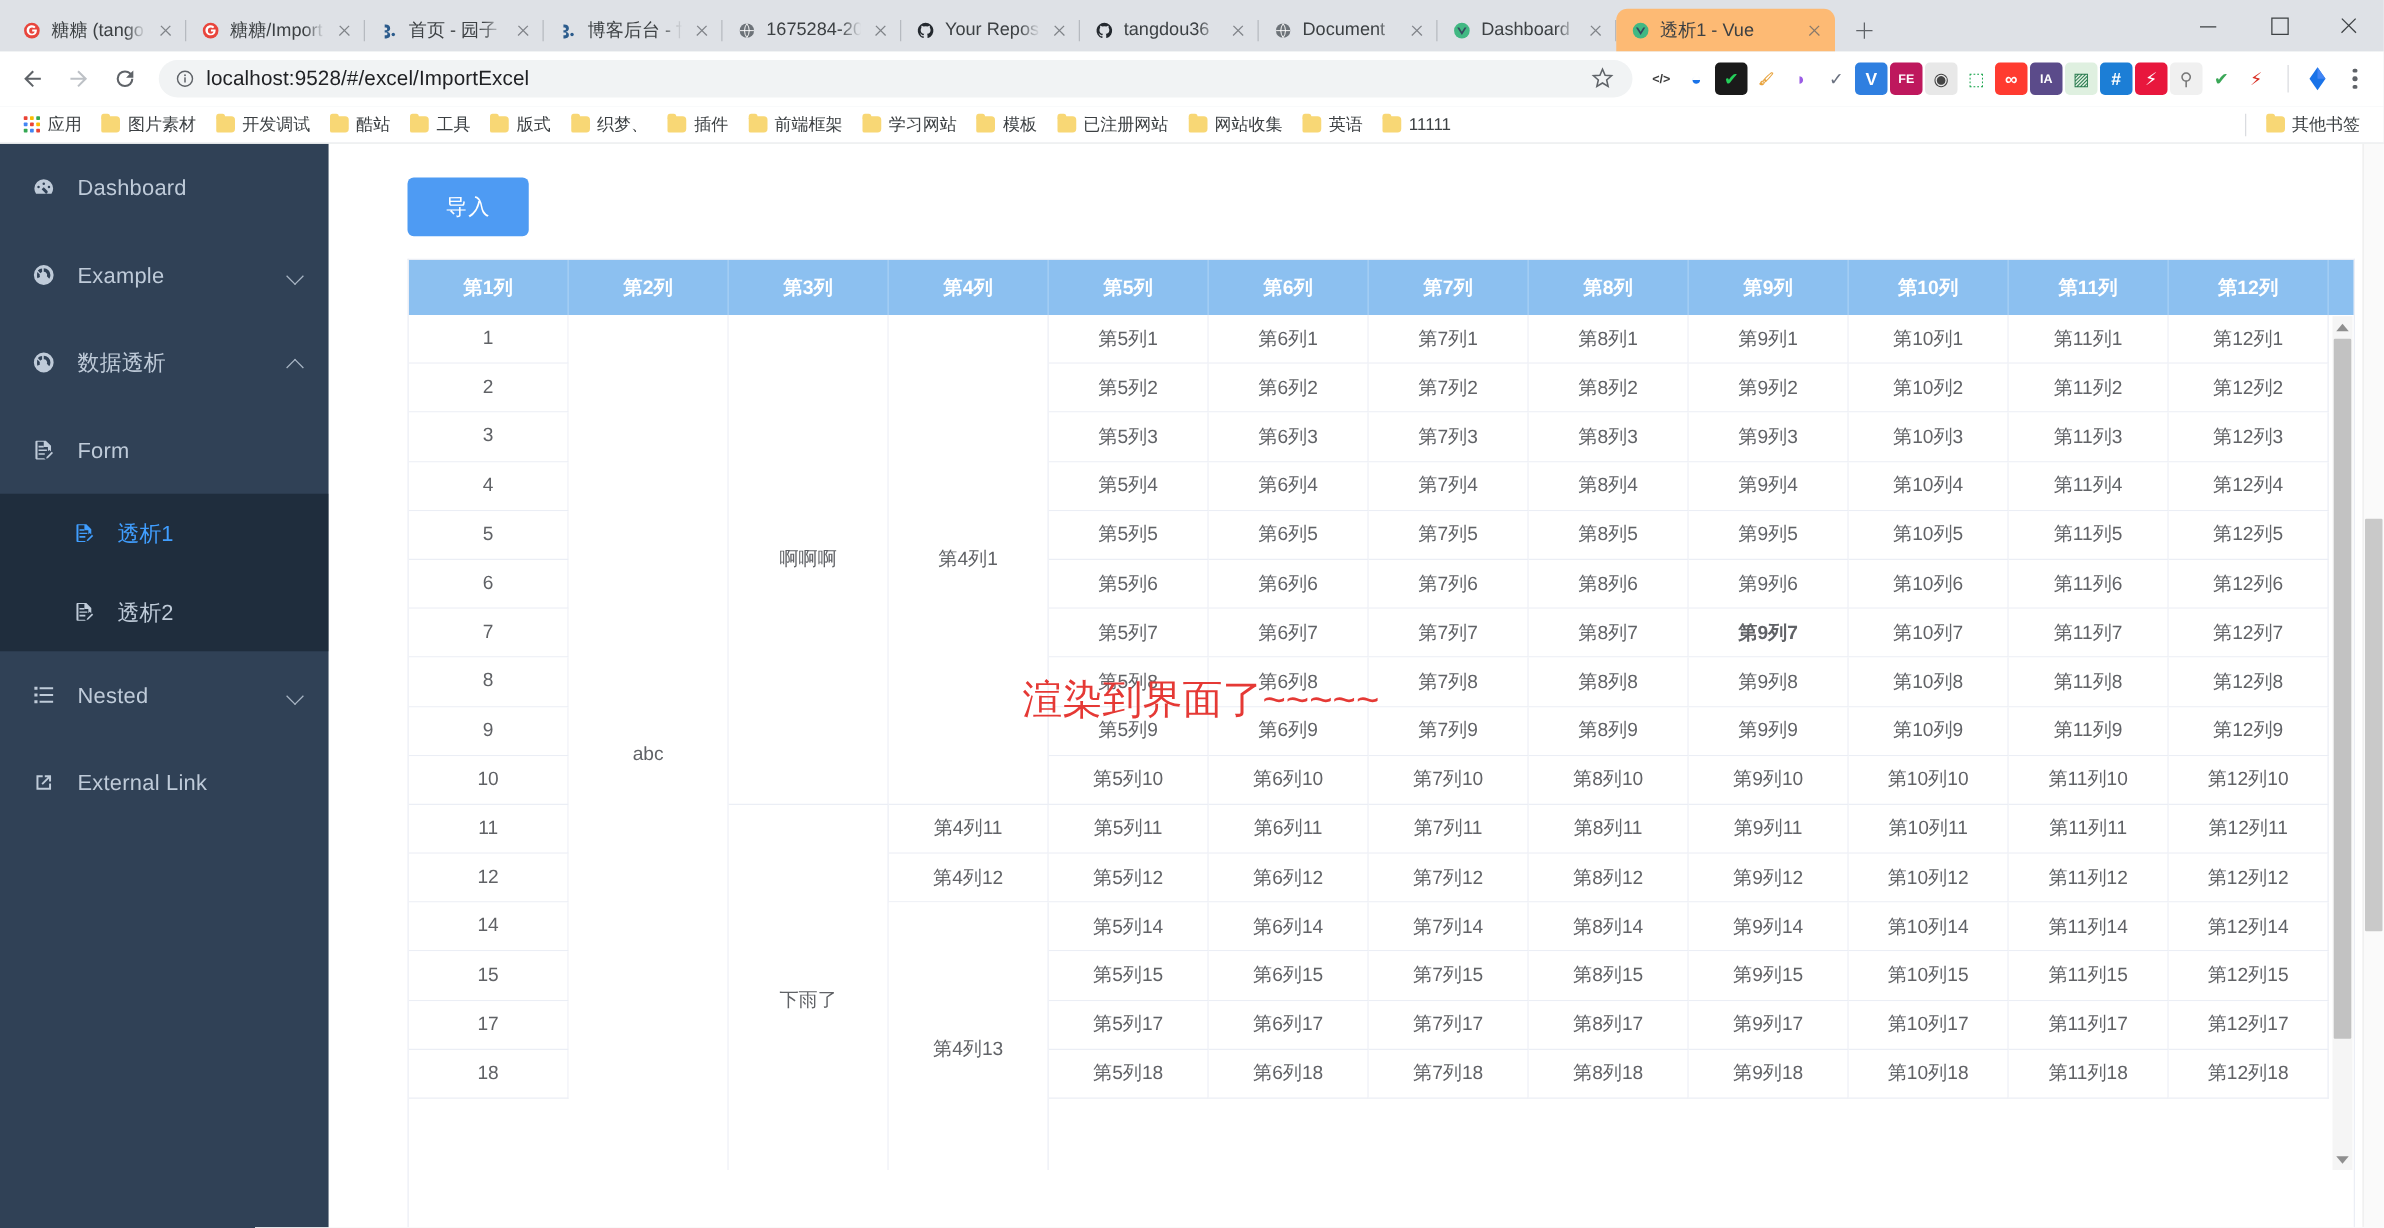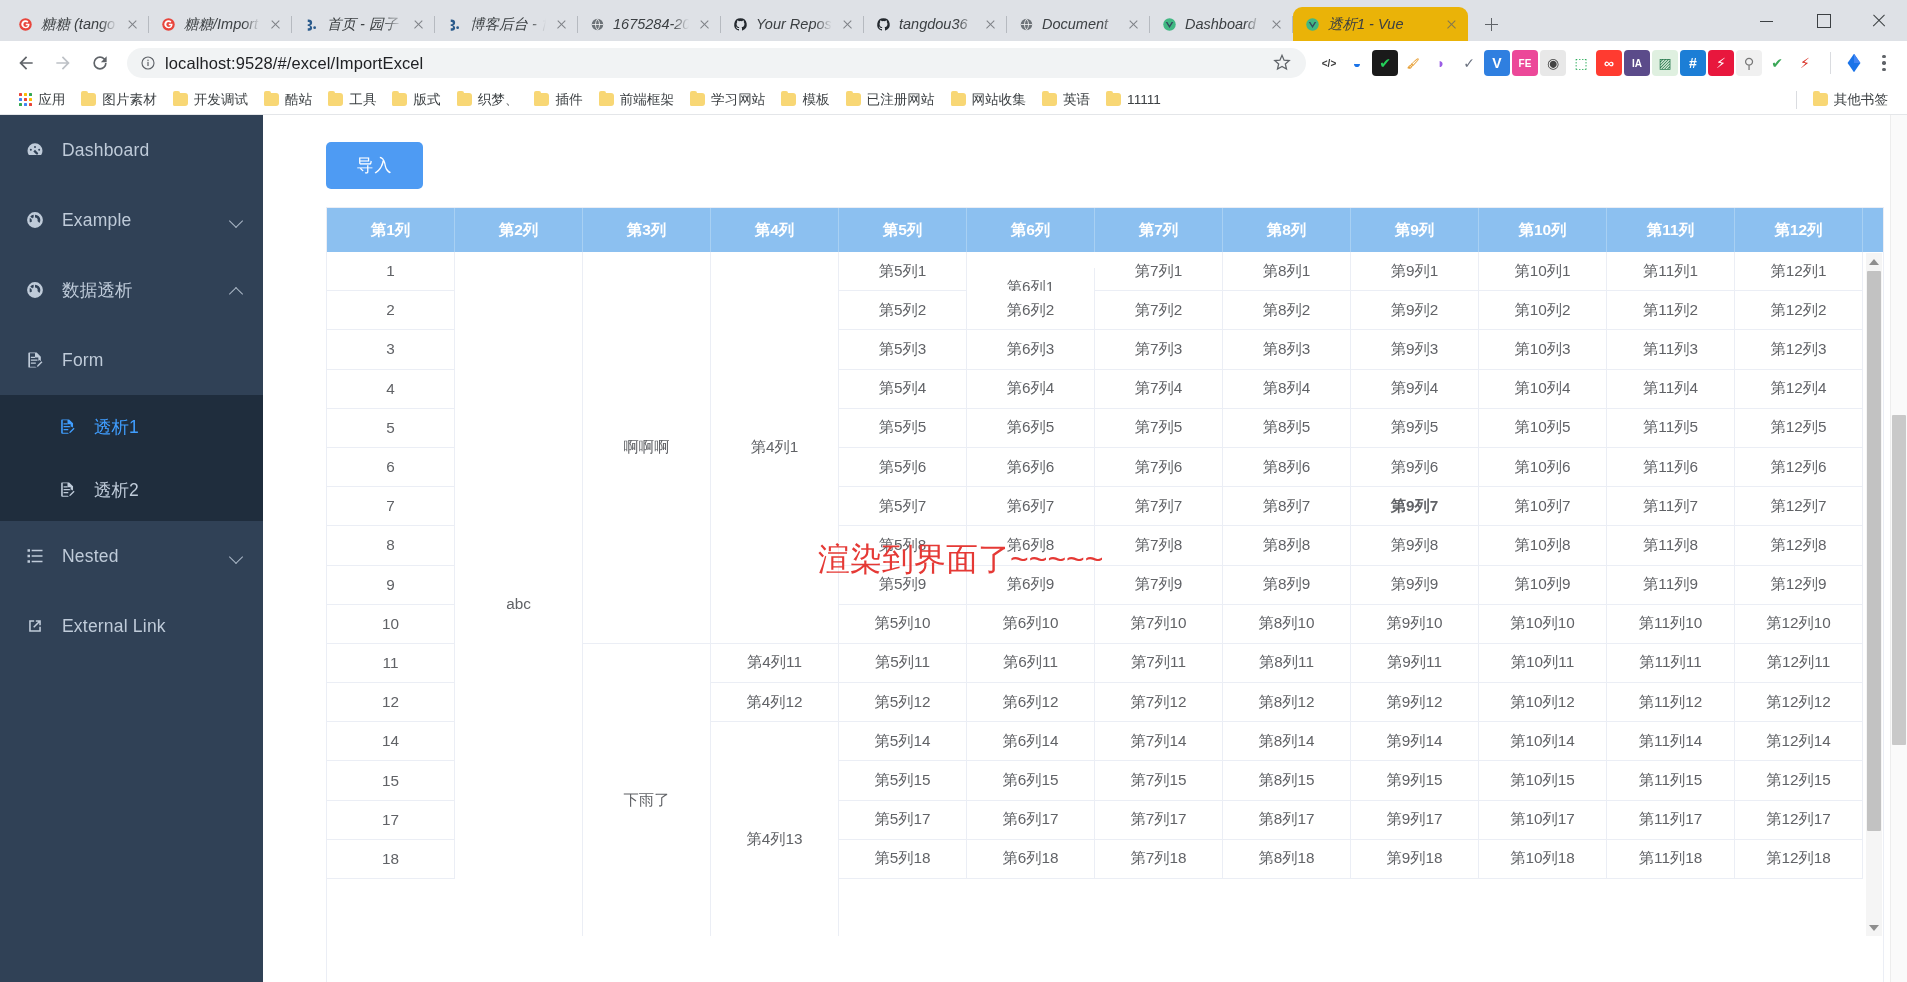--- a/index.html
+++ b/index.html
@@ -20,21 +20,21 @@
   }
   .tab {
     height:34px; width:143px; display:flex; align-items:center; gap:7px;
     padding:0 8px 0 11px; position:relative; flex:0 0 auto;
     border-radius:9px 9px 0 0; color:#3c4043; font-size:14px;
   }
   .tab.inactive { background:transparent; }
   .tab.inactive:after{
     content:""; position:absolute; right:0; top:9px; height:17px; width:1px; background:#b6bac0;
   }
-  .tab.active { background:#eab308; width:175px; }
+  .tab.active { background:#fdba74; width:175px; }
   .tab .fav { width:17px; height:17px; flex:0 0 17px; display:flex; align-items:center; justify-content:center; }
   .tab .tlabel {
     flex:1 1 auto; overflow:hidden; white-space:nowrap; font-size:14.5px; color:#3c4043;
     -webkit-mask-image: linear-gradient(90deg,#000 78%,transparent 100%);
     mask-image: linear-gradient(90deg,#000 78%,transparent 100%);
   }
   .tab .tclose { width:17px; height:17px; flex:0 0 17px; position:relative; opacity:.75; }
   .tab .tclose:before,.tab .tclose:after{
     content:""; position:absolute; left:3px; top:8px; width:11px; height:1.4px; background:#5f6368;
   }
@@ -145,21 +145,21 @@
   
   .pagescroll{ position:absolute; right:0; top:0; width:17px; height:100%; background:#fafafa; border-left:1px solid #ededed; z-index:20;}
   .pagescroll .pthumb{ position:absolute; left:1px; top:300px; width:14px; height:330px; background:#c9c9c9; border-radius:1px;}
 </style>
 </head>
 <body>
 
 <div class="browser">
 
   <div class="tabstrip">
-    <div id="tabs-host" style="display:flex;font-style:italic;">
+    <div id="tabs-host" style="display:flex;">
         <div class="tab inactive">
           <span class="fav">
             <svg width="15" height="15" viewBox="0 0 24 24">
               <circle cx="12" cy="12" r="10" fill="#e8453c"></circle>
               <path d="M12.4 10.6v2.6h3.3c-.3 1.6-1.7 2.7-3.3 2.7a3.9 3.9 0 110-7.8c1 0 1.8.3 2.5.9l1.8-1.8A6.5 6.5 0 1012.4 18c3.6 0 6-2.5 6-6.1 0-.5 0-.9-.1-1.3z" fill="#fff"></path>
             </svg>
           </span>
           <span class="tlabel">糖糖 (tango</span>
           <span class="tclose"></span>
         </div>
@@ -292,21 +292,21 @@
     </div>
 
     <div class="extbar" id="ext-host">
         <div class="ext" style="background: rgb(255, 255, 255); color: rgb(59, 59, 59); font-size: 10px;">&lt;/&gt;</div>
         <div class="ext" style="background: rgb(255, 255, 255); color: rgb(26, 115, 232); font-size: 14px;">◒</div>
         <div class="ext" style="background: rgb(26, 26, 26); color: rgb(36, 208, 90); font-size: 14px;">✔</div>
         <div class="ext" style="background: rgb(255, 255, 255); color: rgb(232, 163, 61); font-size: 10px;">🖌</div>
         <div class="ext" style="background: rgb(255, 255, 255); color: rgb(155, 93, 229); font-size: 14px;">◗</div>
         <div class="ext" style="background: rgb(255, 255, 255); color: rgb(107, 114, 128); font-size: 14px;">✓</div>
         <div class="ext" style="background: rgb(47, 127, 224); color: rgb(255, 255, 255); font-size: 14px;">V</div>
-        <div class="ext" style="background: #ec4899; color: rgb(255, 255, 255); font-size: 10px;">FE</div>
+        <div class="ext" style="background: #be185d; color: rgb(255, 255, 255); font-size: 10px;">FE</div>
         <div class="ext" style="background: rgb(232, 232, 232); color: rgb(68, 68, 68); font-size: 14px;">◉</div>
         <div class="ext" style="background: rgb(255, 255, 255); color: rgb(22, 163, 74); font-size: 14px;">⬚</div>
         <div class="ext" style="background: rgb(255, 59, 48); color: rgb(255, 255, 255); font-size: 14px;">∞</div>
         <div class="ext" style="background: rgb(91, 75, 138); color: rgb(255, 255, 255); font-size: 10px;">IA</div>
         <div class="ext" style="background: rgb(223, 240, 224); color: rgb(42, 123, 79); font-size: 14px;">▨</div>
         <div class="ext" style="background: rgb(28, 126, 214); color: rgb(255, 255, 255); font-size: 14px;">#</div>
         <div class="ext" style="background: rgb(232, 23, 61); color: rgb(255, 255, 255); font-size: 14px;">⚡</div>
         <div class="ext" style="background: rgb(240, 240, 240); color: rgb(119, 119, 119); font-size: 14px;">⚲</div>
         <div class="ext" style="background: rgb(255, 255, 255); color: rgb(58, 167, 87); font-size: 14px;">✔</div>
         <div class="ext" style="background: rgb(255, 255, 255); color: rgb(217, 48, 37); font-size: 14px;">⚡</div>
@@ -514,21 +514,21 @@
             <div class="th" style="width: 128px;">第12列</div>
           </div>
         <div class="tbody-viewport">
           <div class="grid" id="grid-host">
               <div class="tr">
                 <div class="td" style="width: 128px;">1</div>
                 <div class="td" style="width: 128px;"></div>
                 <div class="td" style="width: 128px;"></div>
                 <div class="td" style="width: 128px;"></div>
                 <div class="td" style="width: 128px;">第5列1</div>
-                <div class="td" style="width: 128px; margin-top: 16px;">第6列1</div>
+                <div class="td" style="width: 128px;">第6列1</div>
                 <div class="td" style="width: 128px;">第7列1</div>
                 <div class="td" style="width: 128px;">第8列1</div>
                 <div class="td" style="width: 128px;">第9列1</div>
                 <div class="td" style="width: 128px;">第10列1</div>
                 <div class="td" style="width: 128px;">第11列1</div>
                 <div class="td" style="width: 128px;">第12列1</div>
               </div>
               <div class="tr">
                 <div class="td" style="width: 128px;">2</div>
                 <div class="td" style="width: 128px;"></div>

